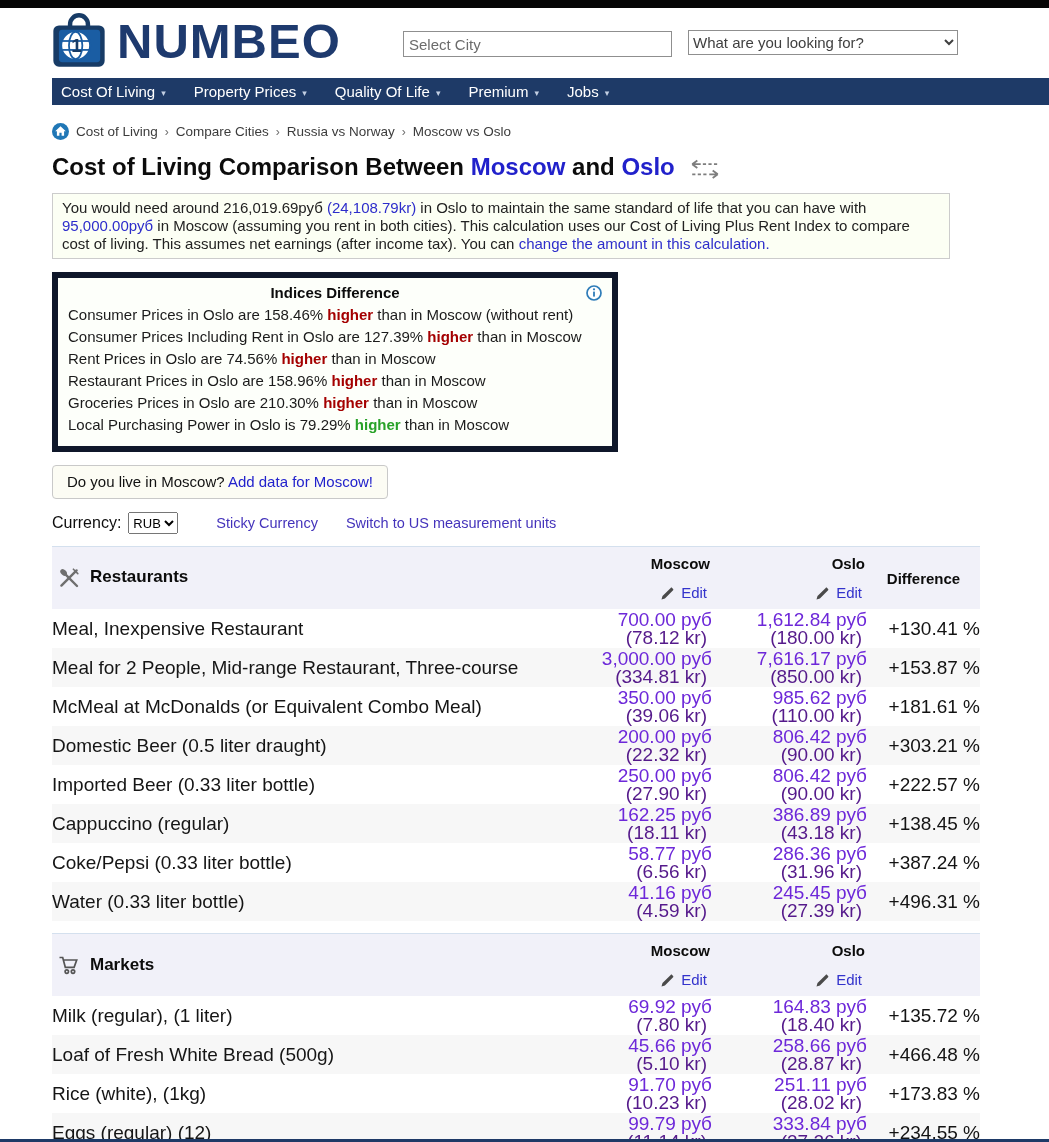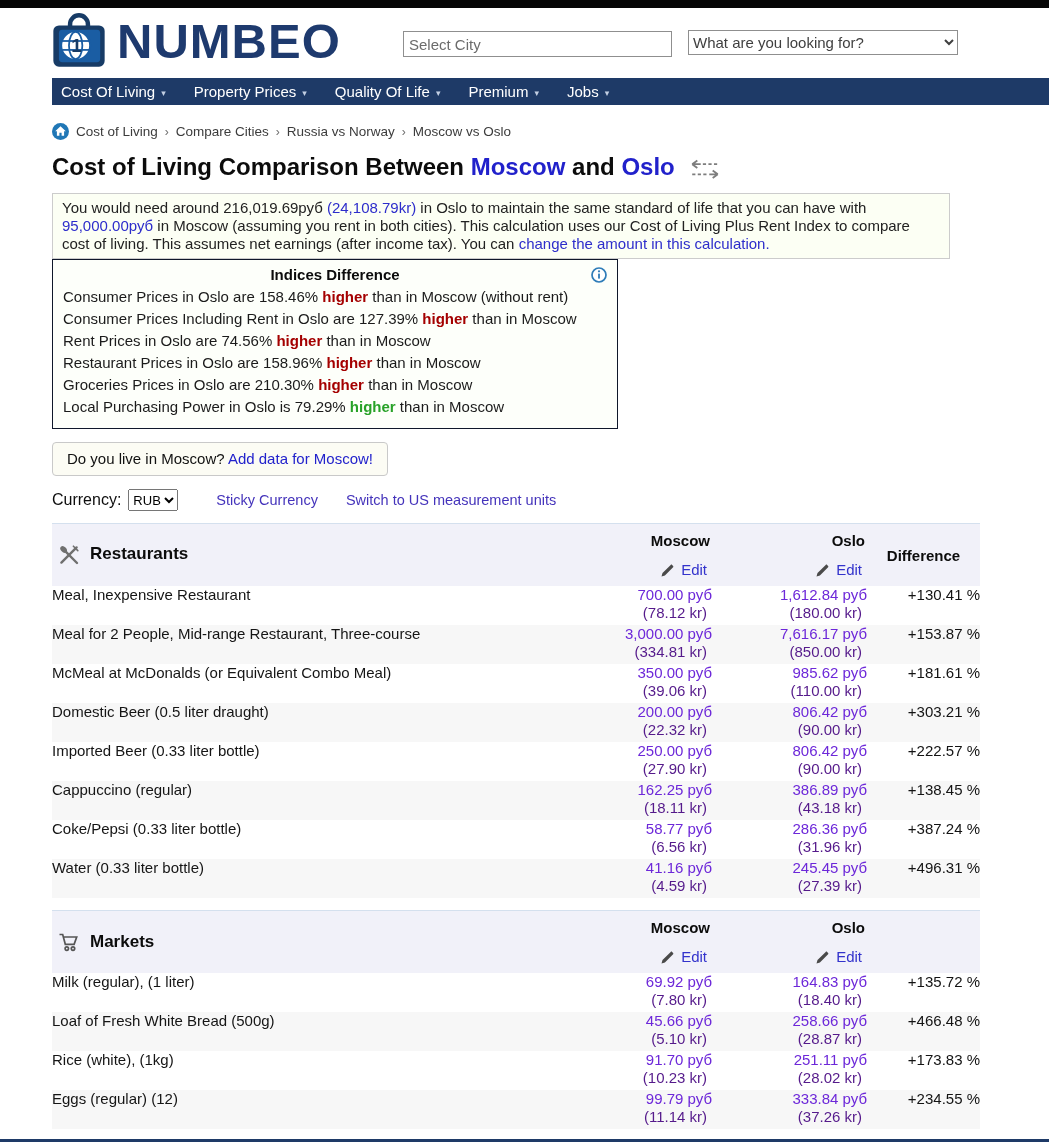--- a/index.html
+++ b/index.html
@@ -37,21 +37,21 @@
   .page-title .city { color:#2121cb; }
   .swap-icon { margin-left:8px; vertical-align:middle; }
 
   .summary-box {
     margin-top:12px; width:898px; background:#fcfff4; border:1px solid #ccc;
     padding:5px 9px; font-size:15px; line-height:18px; color:#222;
   }
   .link-blue { color:#2d2dcb; cursor:pointer; }
 
   .indices-box {
-    width:566px; background:#fdfffa; border:1px solid #0f172a;
+    margin-top:13px; width:566px; background:#fdfffa; border:6px solid #0f172a;
     padding:6px 10px 10px; position:relative; font-size:15px;
   }
   .indices-title { text-align:center; font-weight:bold; font-size:15px; margin-bottom:3px; color:#0c0c0c; }
   .info-icon { position:absolute; right:10px; top:7px; cursor:pointer; }
   .idx-line { line-height:22px; color:#1b1b1b; }
   .idx-word { font-weight:bold; }
   .idx-word.red { color:#a40000; }
   .idx-word.green { color:#28a228; }
 
   .live-box {
@@ -71,21 +71,21 @@
   .thead-left { flex:1; display:flex; padding-left:6px; }
   .section-icon { margin-right:10px; display:flex; }
   .section-name { font-size:17px; font-weight:bold; color:#0c0c0c; }
   .th-city { width:160px; text-align:right; }
   .th-city.oslo { width:155px; }
   .city-name { font-weight:bold; font-size:15px; color:#0c0c0c; padding-right:2px; }
   .edit-link { display:flex; justify-content:flex-end; align-items:flex-end; margin-top:12px; font-size:15px; color:#3333cc; cursor:pointer; padding-right:5px; }
   .edit-link svg { margin-right:6px; }
   .th-diff { width:113px; text-align:center; font-weight:bold; font-size:15px; color:#0c0c0c; }
 
-  .trow { display:flex; align-items:flex-start; height:39px; font-size:15px; }
+  .trow { display:flex; align-items:center; height:39px; font-size:19px; }
   .trow.alt { background:#f7f7f7; }
   .cell-item { width:500px; color:#151515; }
   .cell-val { width:160px; text-align:right; }
   .cell-val.oslo { width:155px; }
   .rub { color:#6d28d9; line-height:18px; }
   .kr { color:#551a8b; line-height:18px; padding-right:5px; }
   .cell-diff { width:113px; text-align:right; color:#131313; }
 
   .bottombar { position:absolute; left:0; bottom:0; width:100%; height:3px; background:#1e3a67; }
 </style>

